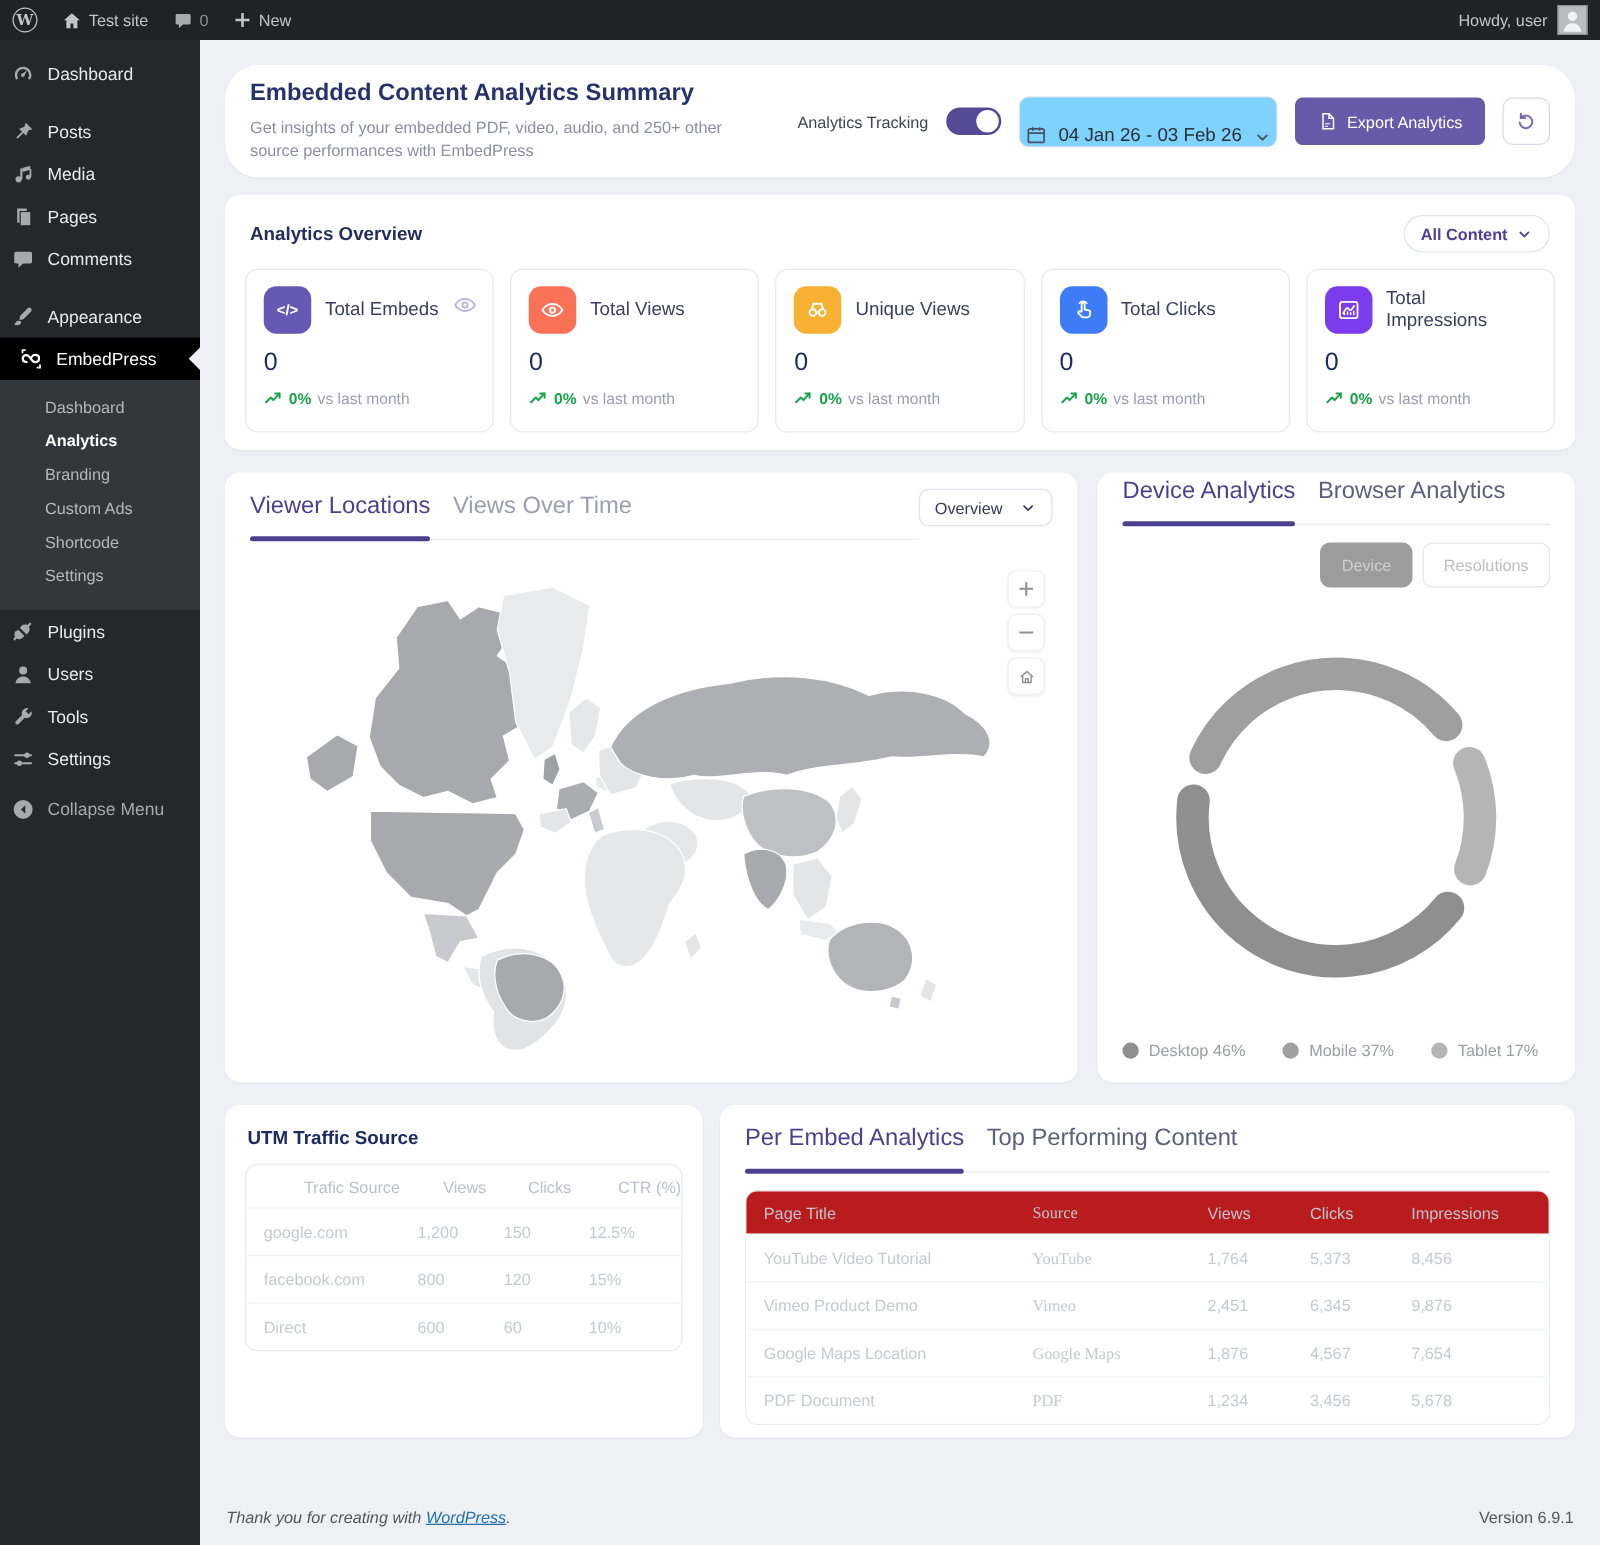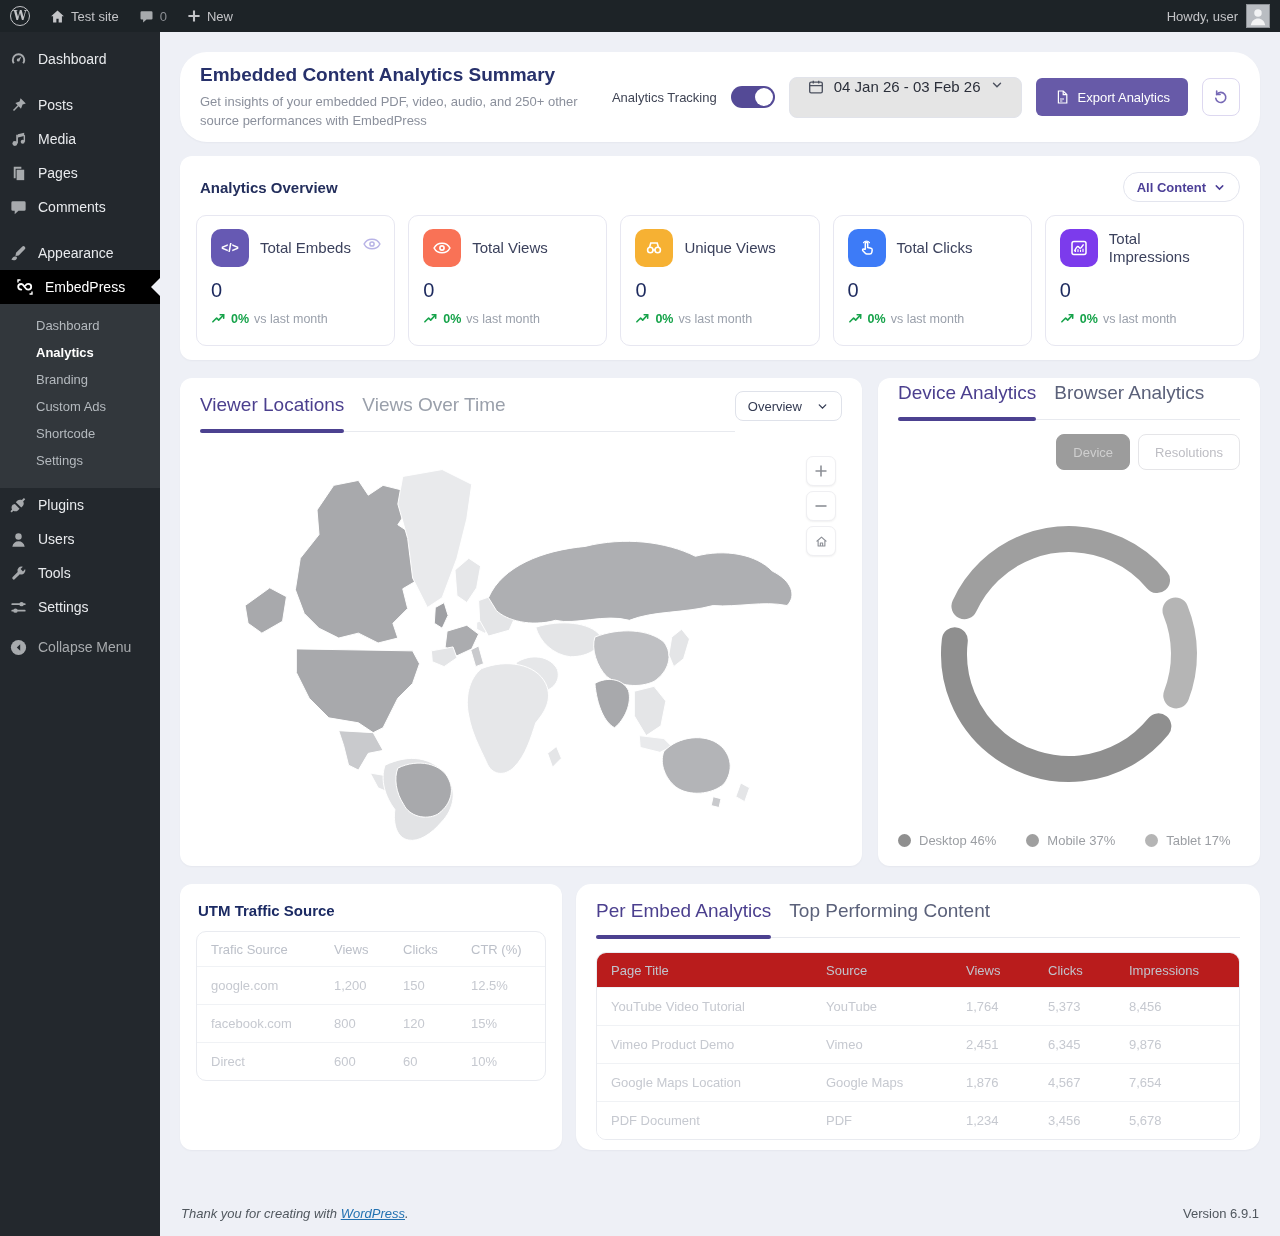--- a/index.html
+++ b/index.html
@@ -36,21 +36,21 @@
   .panel { background:#fff; border-radius:12px; box-shadow:0 1px 2px rgba(30,35,60,.04); }
 
   
   .header-panel { height:90px; display:flex; align-items:center; justify-content:space-between; padding:0 20px; margin-bottom:14px;border-radius:27px; }
   .hp-title { font-size:19px; font-weight:bold; color:#27316b; margin-bottom:7px; }
   .hp-sub { font-size:13px; color:#8b909c; max-width:410px; line-height:1.4; }
   .hp-right { display:flex; align-items:center; gap:14px; }
   .track-label { font-size:13px; color:#3f4454; }
   .toggle { width:44px; height:22px; border-radius:11px; background:#544a96; position:relative; cursor:pointer; flex:none; }
   .toggle .knob { position:absolute; top:2px; right:2px; width:18px; height:18px; border-radius:50%; background:#fff; }
-  .datechip { display:flex; align-items:flex-start; gap:9px; height:41px; padding:0 17px; border:1px solid #e1e3ea; border-radius:8px; background:#e5e5e5; cursor:pointer; }
+  .datechip { display:flex; align-items:flex-end; gap:9px; height:41px; padding:0 4px; border:1px solid #e1e3ea; border-radius:8px; background:#7dd3fc; cursor:pointer; }
   .datechip .dtext { font-size:15px; color:#2b2f3a; }
   .export-btn { display:flex; align-items:center; gap:8px; height:38px; padding:0 18px; background:#675aa8; color:#fff;
     border:none; border-radius:6px; font-size:13px; cursor:pointer; font-family:inherit; }
   .refresh-btn { width:38px; height:38px; border-radius:8px; border:1px solid #ddd8f0; background:#fff; color:#7668b5;
     display:flex; align-items:center; justify-content:center; cursor:pointer; }
 
   
   .overview-panel { height:204px; padding:16px 16px 0 16px; margin-bottom:18px; }
   .ov-head { display:flex; align-items:center; justify-content:space-between; padding:0 4px; }
   .ov-title { font-size:15px; font-weight:bold; color:#232e5c; }
@@ -97,33 +97,33 @@
   .legend { display:flex; justify-content:flex-start; gap:30px; padding-bottom:4px; }
   .leg-item { display:flex; align-items:center; gap:8px; font-size:13px; color:#9b9ea3; }
   .leg-dot { width:13px; height:13px; border-radius:50%; flex:none; }
 
   
   .bottom { display:flex; gap:14px; }
   .utm-panel { width:382px; height:266px; padding:16px; }
   .utm-title { font-size:15px; font-weight:bold; color:#1b2a63; margin:2px 0 12px 2px; }
   .mini-table { border:1px solid #e9ebf0; border-radius:10px; overflow:hidden; }
   .mt-row { display:flex; align-items:center; height:38px; border-top:1px solid #f0f2f5; }
-  .mt-row.head { height:34px; border-top:none; }
+  .mt-row.head { height:34px; border-top:none;text-align:right; }
   .mt-row > div { font-size:13px; color:#c6c9d0; padding-left:14px; }
   .mt-row.head > div { color:#bcc0c9; }
   .u-c0{width:123px;} .u-c1{width:69px;} .u-c2{width:68px;} .u-c3{width:88px;}
 
-  .embed-panel { width:684px; height:266px; padding:16px 20px;border-radius:15px; }
+  .embed-panel { width:684px; height:266px; padding:16px 20px; }
   .embed-panel .tabs { margin-bottom:0; }
   .big-table { border:1px solid #e9ebf0; border-radius:10px; overflow:hidden; margin-top:14px; }
   .bt-row { display:flex; align-items:center; height:38px; border-top:1px solid #f0f2f5; background:#fff; }
   .bt-row.head { height:34px; border-top:none; background:#b91c1c; }
   .bt-row > div { font-size:13px; color:#c6c9d0; padding-left:14px; }
   .bt-row.head > div { color:#c1c4cc; }
-  .e-c0{width:215px;} .e-c1{width:140px;} .e-c2{width:82px;} .e-c3{width:81px;} .e-c4{width:118px;}
+  .e-c0{width:215px;} .e-c1{width:140px;font-family:Liberation Serif, serif;} .e-c2{width:82px;} .e-c3{width:81px;} .e-c4{width:118px;}
 
   
   .footer { display:flex; justify-content:space-between; align-items:center; margin-top:56px; padding:0 1px; }
   .thanks { font-style:italic; color:#50575e; font-size:13px; }
   .thanks a { color:#2271b1; }
   .version { color:#50575e; font-size:13px; }
 
   svg { display:block; }
 </style>
 </head>

